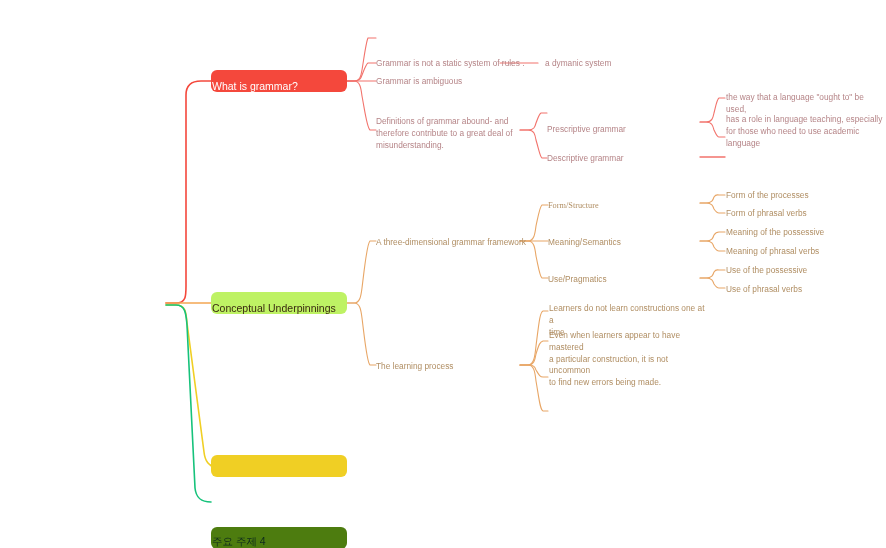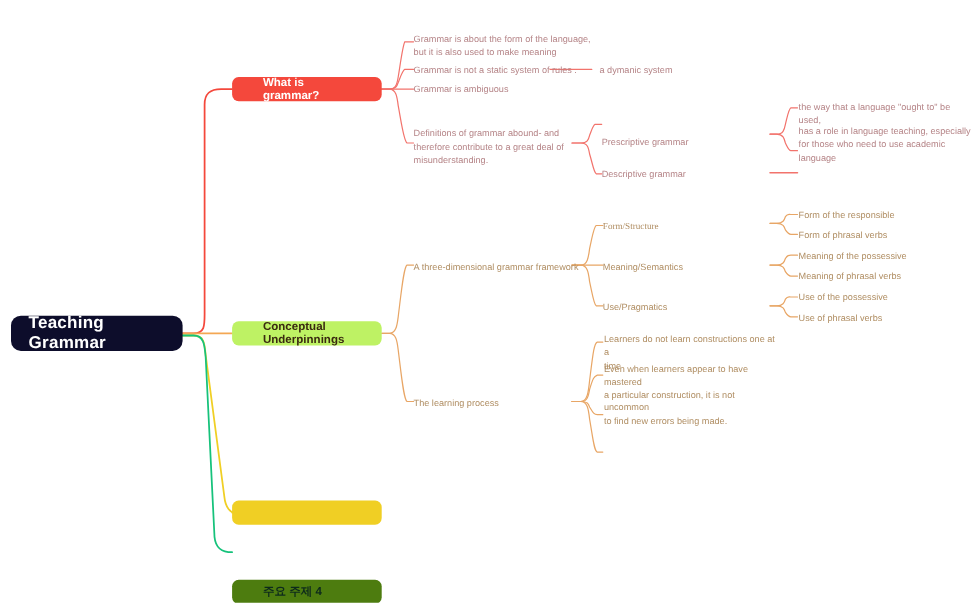--- a/index.html
+++ b/index.html
@@ -44,22 +44,23 @@
     letter-spacing: .2px;
     padding: 0 16px;
     justify-content: flex-start;
   }
 
   
   .topic {
     border-radius: 6px;
     color: #ffffff;
     font-size: 10.5px;
-    font-weight: bold;
-    padding: 0 28px;
+    font-weight: normal;
+    padding: 0 1px;
+    align-items: flex-end;
   }
   .topic.red    { background: #f4483c; }
   .topic.orange { background: #bef264; }
   .topic.yellow { background: #f0cf24; }
   .topic.green  { background: #4d7c0f; margin-top: 36px; }
   .topic.orange, .topic.yellow { color: #3a2a10; }
   .topic.green { color: #0d2a1c; }
 
   
   .leaf {
@@ -119,42 +120,37 @@
       <path d="M700,278 L706,278 C712,278 713,275 714,272 C716,269 717,270 719,270 L725,270" stroke="#e8a666" stroke-width="1.1"></path>
       <path d="M700,278 L706,278 C712,278 713,281 714,284 C716,287 717,288 719,288 L725,288" stroke="#e8a666" stroke-width="1.1"></path>
 
       <path d="M520,365 L528,365 C534,365 535,356 536,346 C539,322 540,312 543,311 L548,311" stroke="#e8a666" stroke-width="1.1"></path>
       <path d="M520,365 L528,365 C534,365 535,360 536,354 C539,344 540,342 543,341 L548,341" stroke="#e8a666" stroke-width="1.1"></path>
       <path d="M520,365 L528,365 C534,365 535,367 536,370 C539,375 540,377 543,377 L548,377" stroke="#e8a666" stroke-width="1.1"></path>
       <path d="M520,365 L528,365 C534,365 535,372 536,381 C539,398 540,410 543,411 L548,411" stroke="#e8a666" stroke-width="1.1"></path>
     </g>
   </svg>
 
-  <div class="node root" style="left:10px; top:287px; width:156px; height:32px;">
-    <span>Teaching Grammar</span>
-  </div>
 
   <div class="node topic red" style="left:211px; top:70px; width:136px; height:22px;">
     <span>What is grammar?</span>
   </div>
 
   <div class="node topic orange" style="left:211px; top:292px; width:136px; height:22px;">
     <span>Conceptual Underpinnings</span>
   </div>
 
   <div class="node topic yellow" style="left:211px; top:455px; width:136px; height:22px;">
     <span></span>
   </div>
 
   <div class="node topic green" style="left:211px; top:491px; width:136px; height:22px;">
     <span>주요 주제 4</span>
   </div>
 
-  <div class="leaf red" style="left:376px; top:30px; width:172px;">Grammar is about the form of the language,
-but it is also used to make meaning</div>
 
   <div class="leaf red" style="left:376px; top:58px; width:172px;">Grammar is not a static system of rules .</div>
 
   <div class="leaf red" style="left:545px; top:58px; width:110px;">a dymanic system</div>
 
   <div class="leaf red" style="left:376px; top:76px; width:172px;">Grammar is ambiguous</div>
 
   <div class="leaf red" style="left:376px; top:116px; width:152px;">Definitions of grammar abound- and
 therefore contribute to a great deal of
 misunderstanding.</div>
@@ -166,21 +162,21 @@
   <div class="leaf red" style="left:726px; top:114px; width:158px;">has a role in language teaching, especially
 for those who need to use academic
 language</div>
 
   <div class="leaf red" style="left:547px; top:153px; width:130px;">Descriptive grammar</div>
 
 
   <div class="leaf orange" style="left:376px; top:237px; width:150px;">A three-dimensional grammar framework</div>
 
   <div class="leaf orange" style="left:548px; top:200px; width:120px;font-family:Liberation Serif, serif;">Form/Structure</div>
-  <div class="leaf orange" style="left:726px; top:190px; width:140px;">Form of the responsible</div>
+  <div class="leaf orange" style="left:726px; top:190px; width:140px;">Form of the processes</div>
   <div class="leaf orange" style="left:726px; top:208px; width:140px;">Form of phrasal verbs</div>
 
   <div class="leaf orange" style="left:548px; top:237px; width:120px;">Meaning/Semantics</div>
   <div class="leaf orange" style="left:726px; top:227px; width:140px;">Meaning of the possessive</div>
   <div class="leaf orange" style="left:726px; top:246px; width:140px;">Meaning of phrasal verbs</div>
 
   <div class="leaf orange" style="left:548px; top:274px; width:120px;">Use/Pragmatics</div>
   <div class="leaf orange" style="left:726px; top:265px; width:140px;">Use of the possessive</div>
   <div class="leaf orange" style="left:726px; top:284px; width:140px;">Use of phrasal verbs</div>
 

